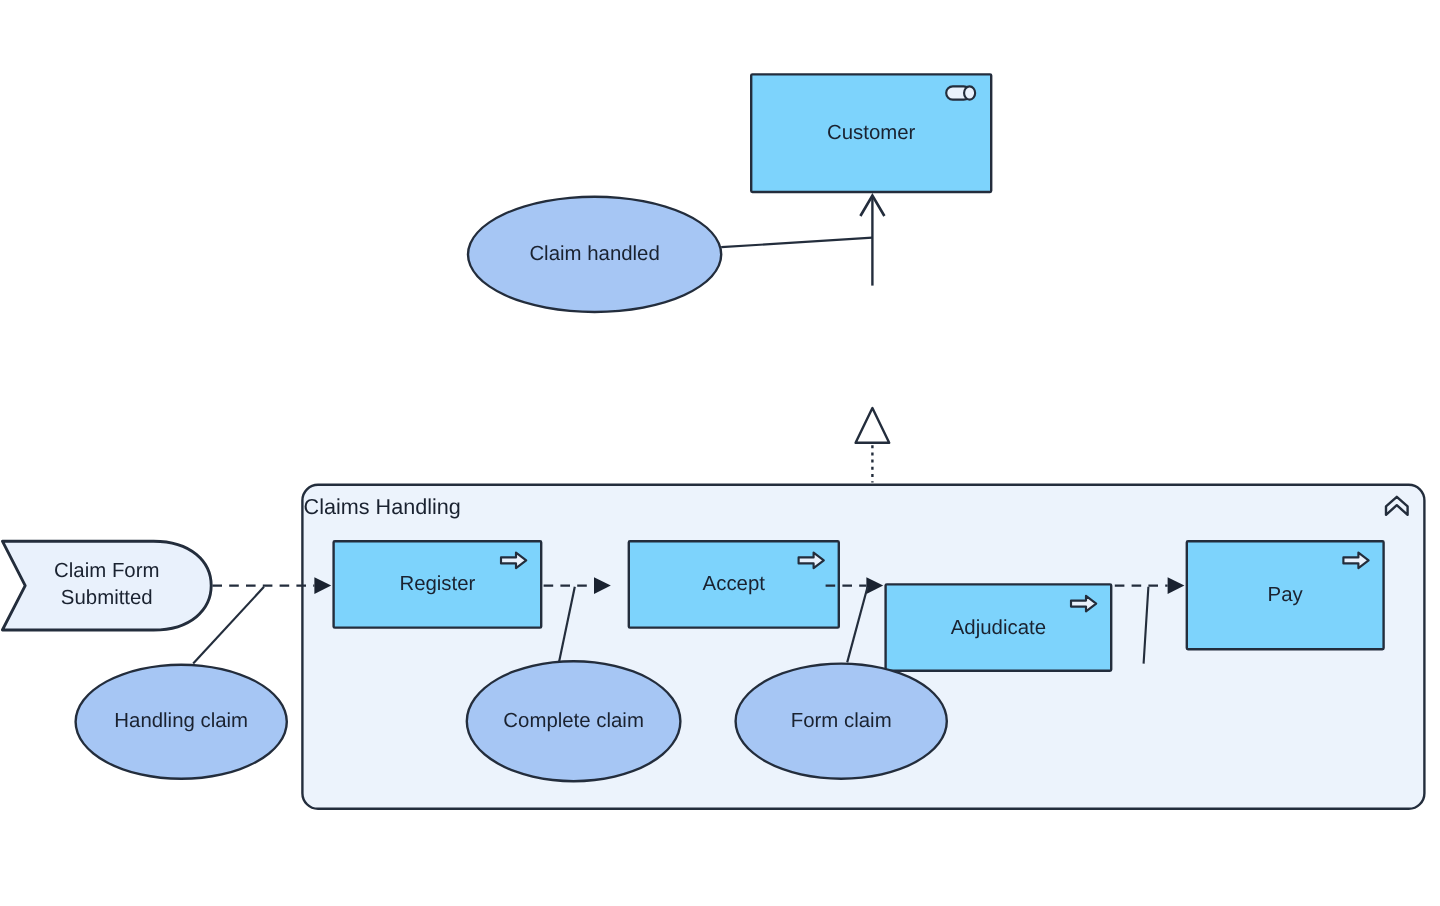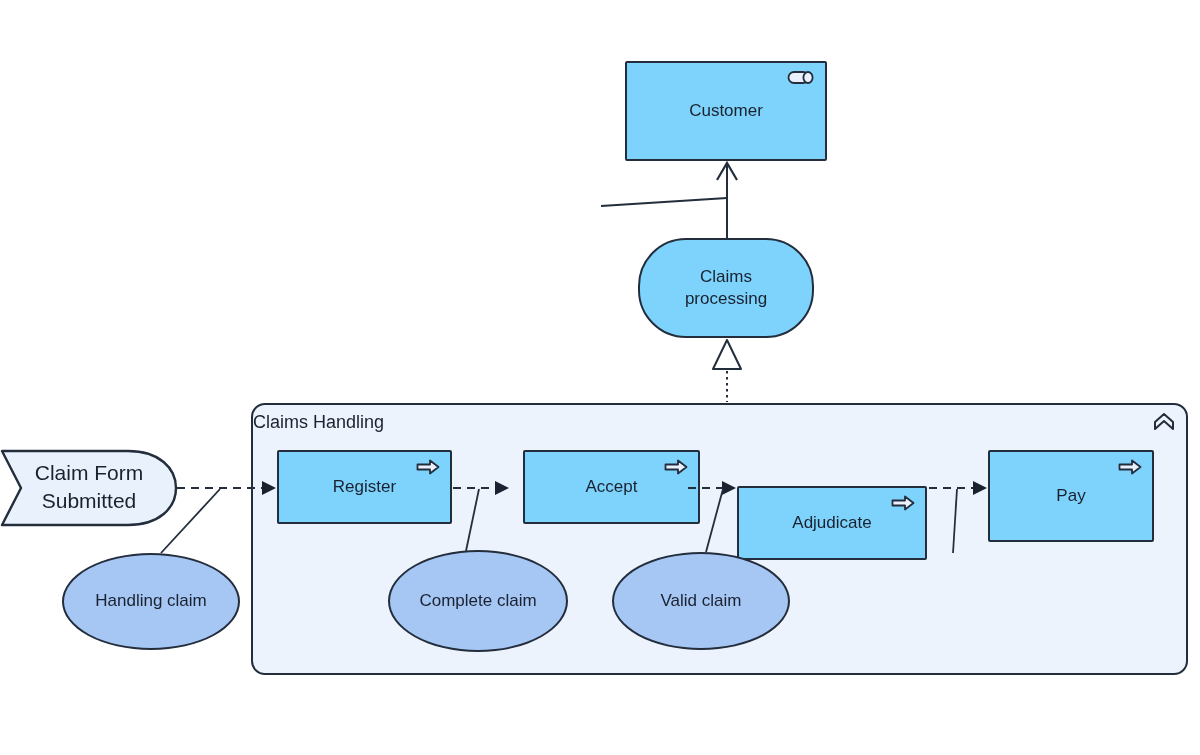--- a/index.html
+++ b/index.html
@@ -12,21 +12,21 @@
   .process{border-radius:2px;}
   .service{border-radius:48px;}
   .ellipse{border-radius:50%;background:#a6c6f4;}
   .container-box{position:absolute;box-sizing:border-box;background:#ecf3fc;
         border:2px solid #232d3c;border-radius:14px;z-index:1;}
   .container-title{position:absolute;top:7px;left:0;width:100%;text-align:left;
         font-size:18px;color:#1a2230;}
   .corner-icon{position:absolute;top:7px;right:10px;z-index:3;line-height:0;}
   .evt{position:absolute;z-index:2;}
   .evt-label{position:absolute;left:14px;top:0;width:150px;height:76px;display:flex;
-        align-items:center;justify-content:center;text-align:center;font-size:21px;line-height:1.32;}
+        align-items:center;justify-content:center;text-align:center;font-size:17px;line-height:1.32;}
   .wrap{display:inline-block;max-width:112px;}
   .overlay{position:absolute;left:0;top:0;z-index:5;pointer-events:none;}
 </style>
 </head>
 <body>
 
 <div class="frame">
 
   <div class="container-box" style="left:251px;top:403px;width:937px;height:272px;">
     <div class="container-title">Claims Handling</div>
@@ -40,24 +40,24 @@
   <div class="node rect" style="left:625px;top:61px;width:202px;height:100px;">
     <span>Customer</span>
     <span class="corner-icon">
       <svg width="28" height="15" viewBox="0 0 28 15">
         <rect x="1.5" y="2" width="20" height="11" rx="5.5" fill="#e9f1fc" stroke="#232d3c" stroke-width="1.8"></rect>
         <ellipse cx="21" cy="7.5" rx="4.6" ry="5.5" fill="#e9f1fc" stroke="#232d3c" stroke-width="1.8"></ellipse>
       </svg>
     </span>
   </div>
 
+  <div class="node ellipse" style="left:389px;top:163px;width:213px;height:98px;">
+    <span>Claim handled</span>
+  </div>
 
-  <div class="node service" style="left:638px;top:238px;width:176px;height:100px;">
-    <span class="wrap">Claims processing</span>
-  </div>
 
   <div class="evt" style="left:0px;top:449px;width:178px;height:78px;">
     <svg width="178" height="78" viewBox="0 0 178 78">
       <path d="M2,2 L128,2 C159,2 176,19 176,39 C176,59 159,76 128,76 L2,76 L21,39 Z" fill="#e9f1fc" stroke="#232d3c" stroke-width="2.4" stroke-linejoin="round"></path>
     </svg>
     <div class="evt-label">
       <span class="wrap">Claim Form Submitted</span>
     </div>
   </div>
 
@@ -97,21 +97,21 @@
     </span>
   </div>
 
   <div class="node ellipse" style="left:62px;top:553px;width:178px;height:97px;">
     <span>Handling claim</span>
   </div>
   <div class="node ellipse" style="left:388px;top:550px;width:180px;height:102px;">
     <span>Complete claim</span>
   </div>
   <div class="node ellipse" style="left:612px;top:552px;width:178px;height:98px;">
-    <span>Valid claim</span>
+    <span>Form claim</span>
   </div>
 
   <svg class="overlay" width="1200" height="755" viewBox="0 0 1200 755">
 
     <g stroke="#232d3c" fill="none" stroke-width="2">
       <line x1="727" y1="238" x2="727" y2="164"></line>
       <polyline points="717,180 727,163 737,180" stroke-width="2.2"></polyline>
     </g>
 
     <g stroke="#232d3c" stroke-width="1.8">

